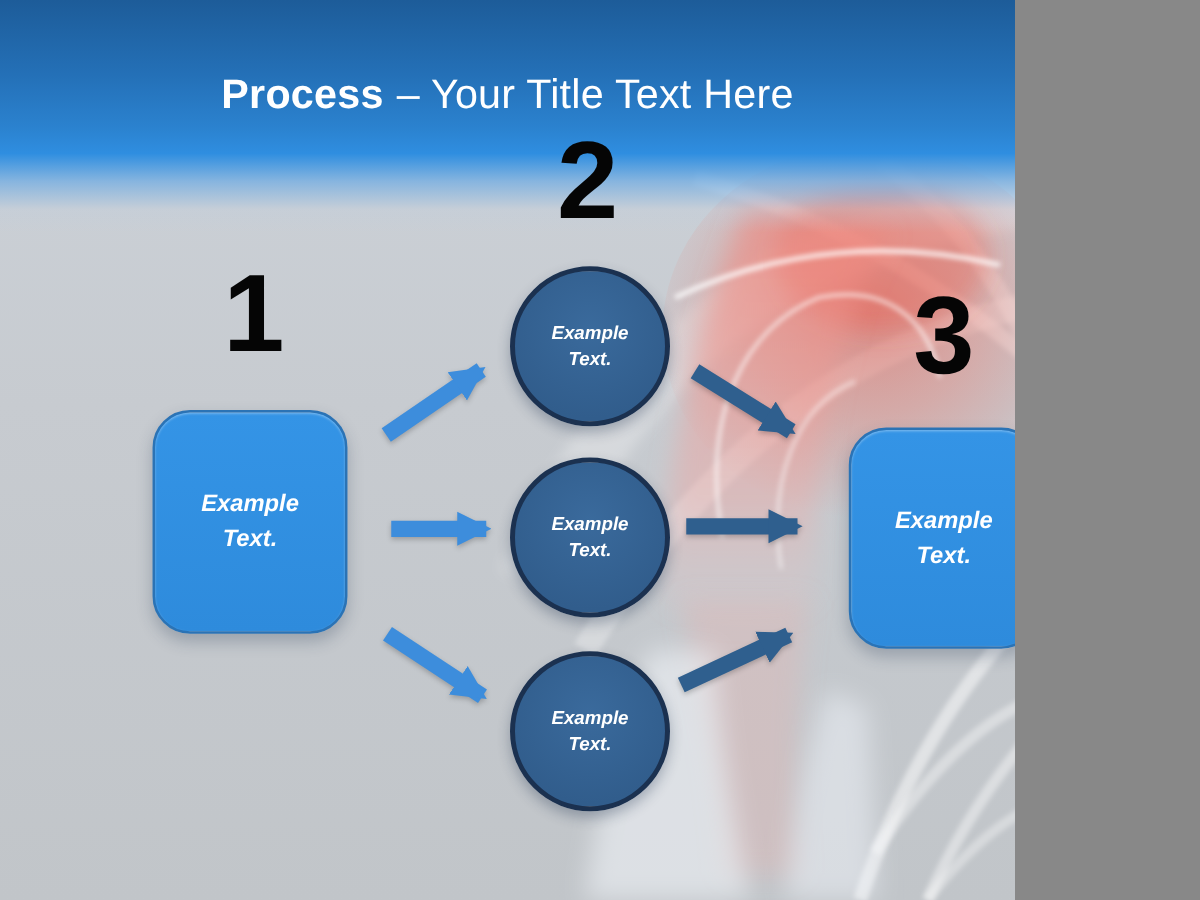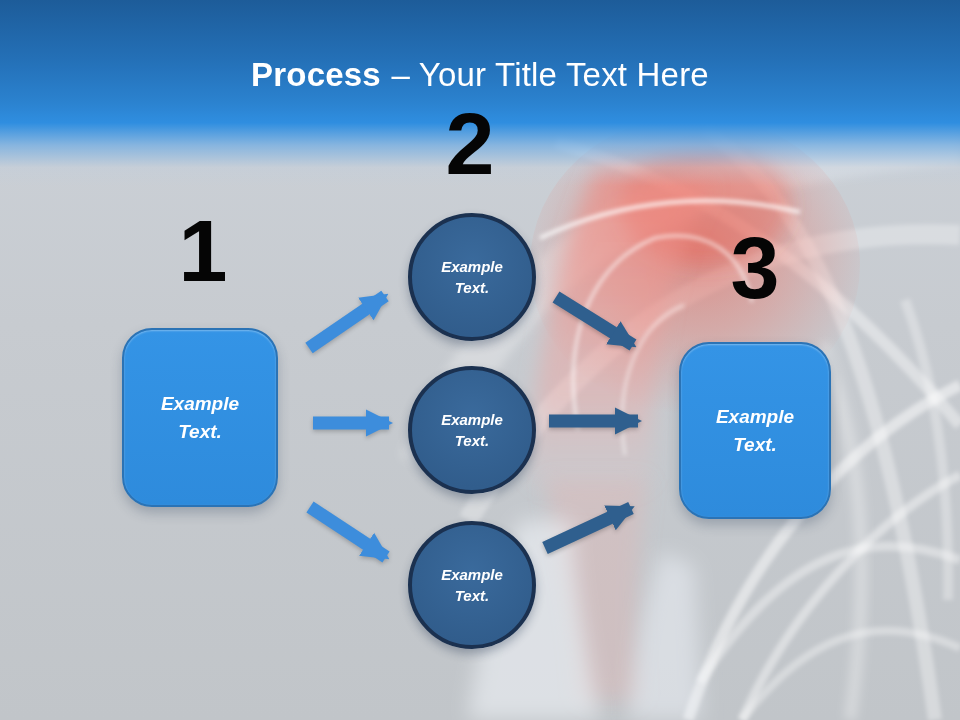--- a/index.html
+++ b/index.html
@@ -1,17 +1,17 @@
 <!DOCTYPE html>
 <html><head>
 <meta charset="utf-8">
 <style>
   html,body{margin:0;padding:0;background:#888;}
   .slide{
-    position:relative;width:960px;height:720px;overflow:hidden;
+    position:relative;width:812px;height:720px;overflow:hidden;
     background:linear-gradient(180deg,#CDD3DA 0%,#C7CBD0 45%,#C1C5C9 100%);
     font-family:"Liberation Sans",sans-serif;
   }
   .anatomy{position:absolute;inset:0;}
   .header{
     position:absolute;top:0;left:0;right:0;height:186px;pointer-events:none;
     background:linear-gradient(180deg,
       #1D5C99 0%, #2470B7 32%, #2B82CF 55%, #2F8EE0 66%,
       rgba(120,175,225,.82) 78%, rgba(190,205,222,.30) 90%, rgba(198,203,209,0) 100%);
   }

